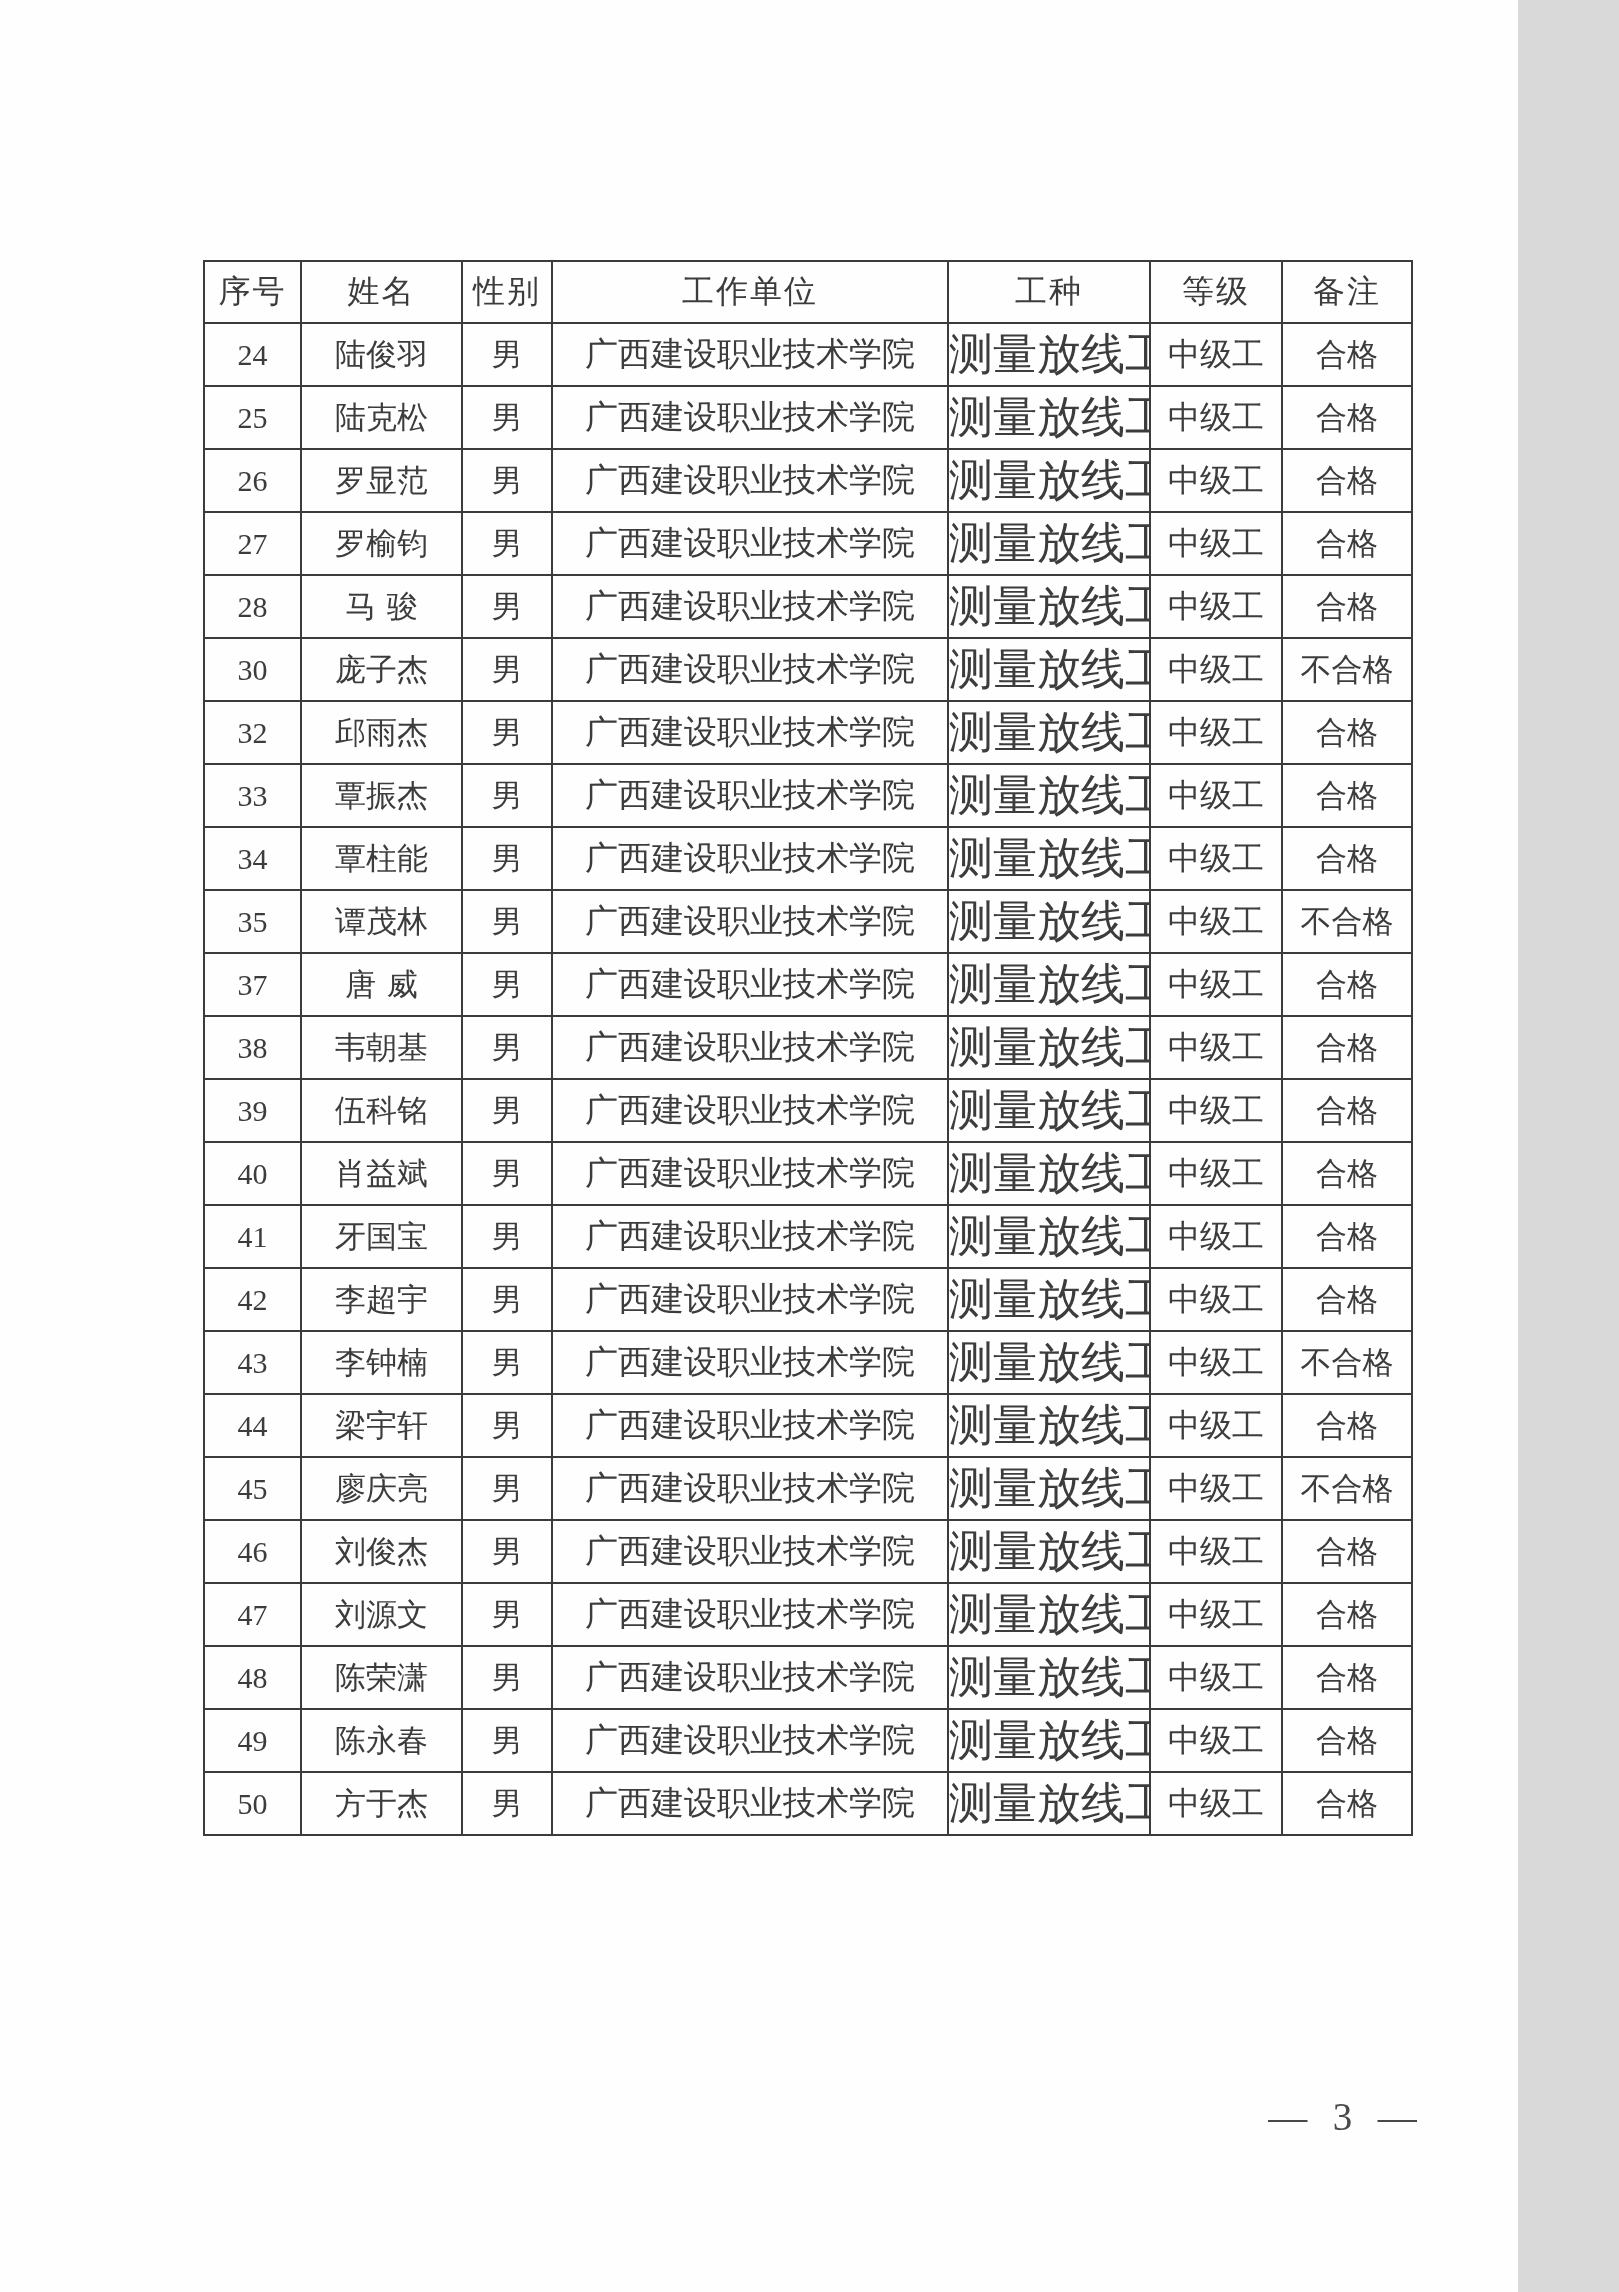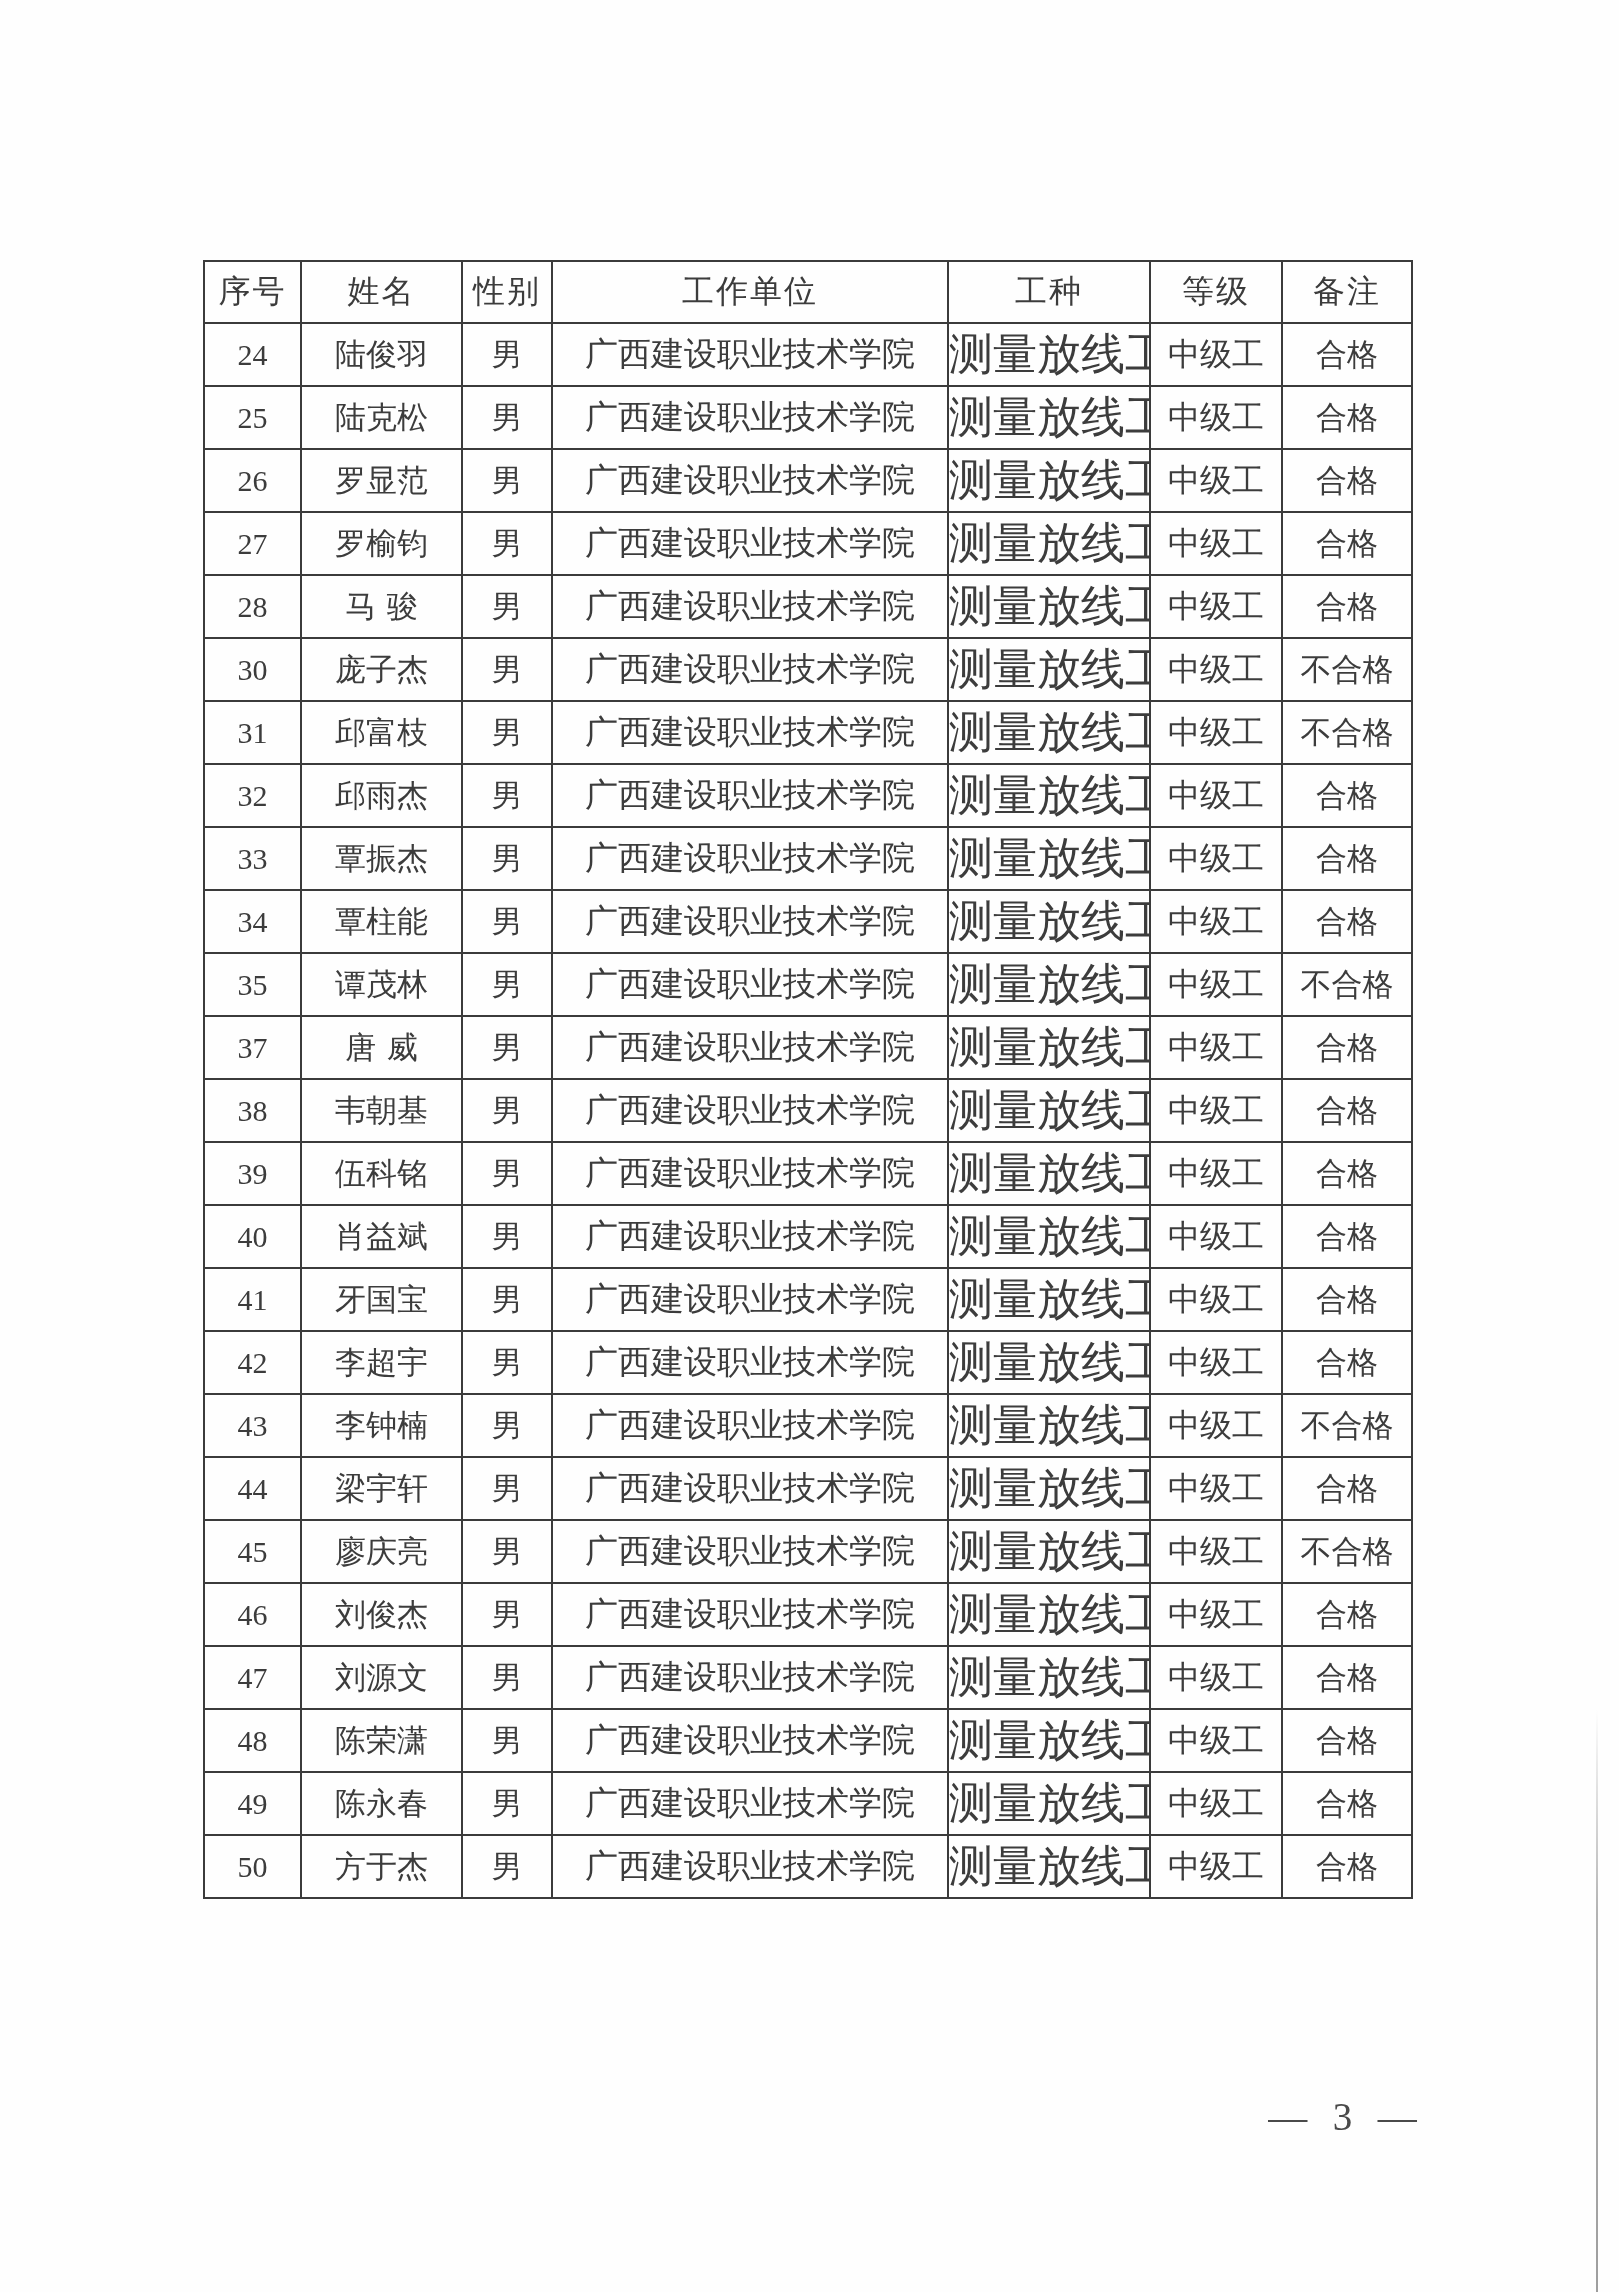--- a/index.html
+++ b/index.html
@@ -1,22 +1,23 @@
 <!DOCTYPE html>
 <html><head>
 <meta charset="utf-8">
 <style>
   html,body{margin:0;padding:0;background:#d9d9d9;}
   .page{
     position:relative;
-    width:1619px;height:2293px;
+    width:1486px;height:2293px;
     background:#fefefe;
     font-family:"Liberation Serif","DejaVu Serif",serif;
     color:#3c3c3c;
     overflow:hidden;
+    padding-left:32px;
   }
   table.roster{
     position:absolute;
     left:203px;top:260px;
     width:1209px;
     border-collapse:collapse;
     table-layout:fixed;
   }
   table.roster th,
   table.roster td{
@@ -136,29 +137,20 @@
         <tr>
           <td class="col-serial">30</td>
           <td class="col-name">庞子杰</td>
           <td class="col-gender">男</td>
           <td class="col-work-unit">广西建设职业技术学院</td>
           <td class="col-job-type">测量放线工</td>
           <td class="col-grade">中级工</td>
           <td class="col-remark">不合格</td>
         </tr>
         <tr>
-          <td class="col-serial">31</td>
-          <td class="col-name">邱富枝</td>
-          <td class="col-gender">男</td>
-          <td class="col-work-unit">广西建设职业技术学院</td>
-          <td class="col-job-type">测量放线工</td>
-          <td class="col-grade">中级工</td>
-          <td class="col-remark">不合格</td>
-        </tr>
-        <tr>
           <td class="col-serial">32</td>
           <td class="col-name">邱雨杰</td>
           <td class="col-gender">男</td>
           <td class="col-work-unit">广西建设职业技术学院</td>
           <td class="col-job-type">测量放线工</td>
           <td class="col-grade">中级工</td>
           <td class="col-remark">合格</td>
         </tr>
         <tr>
           <td class="col-serial">33</td>

